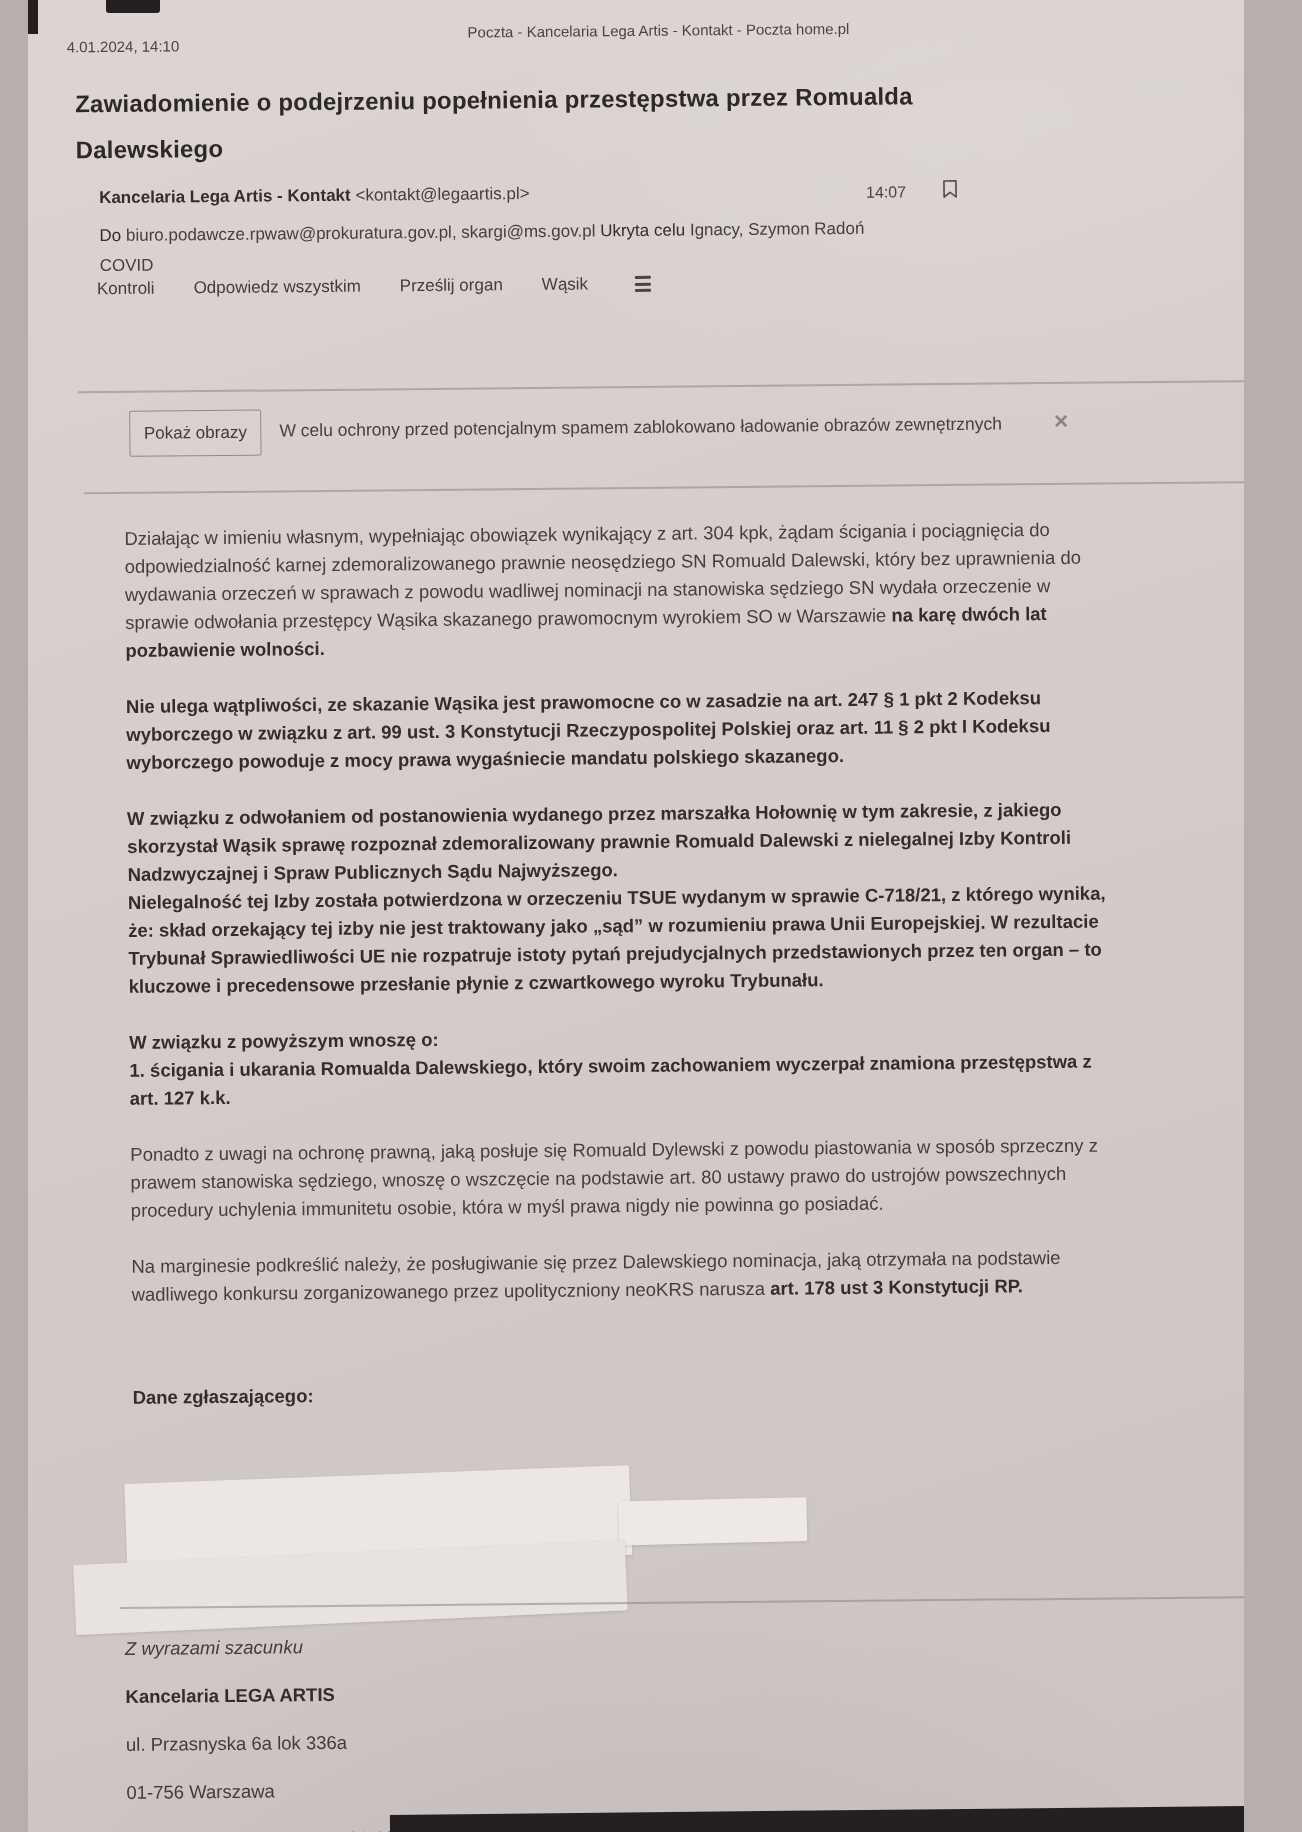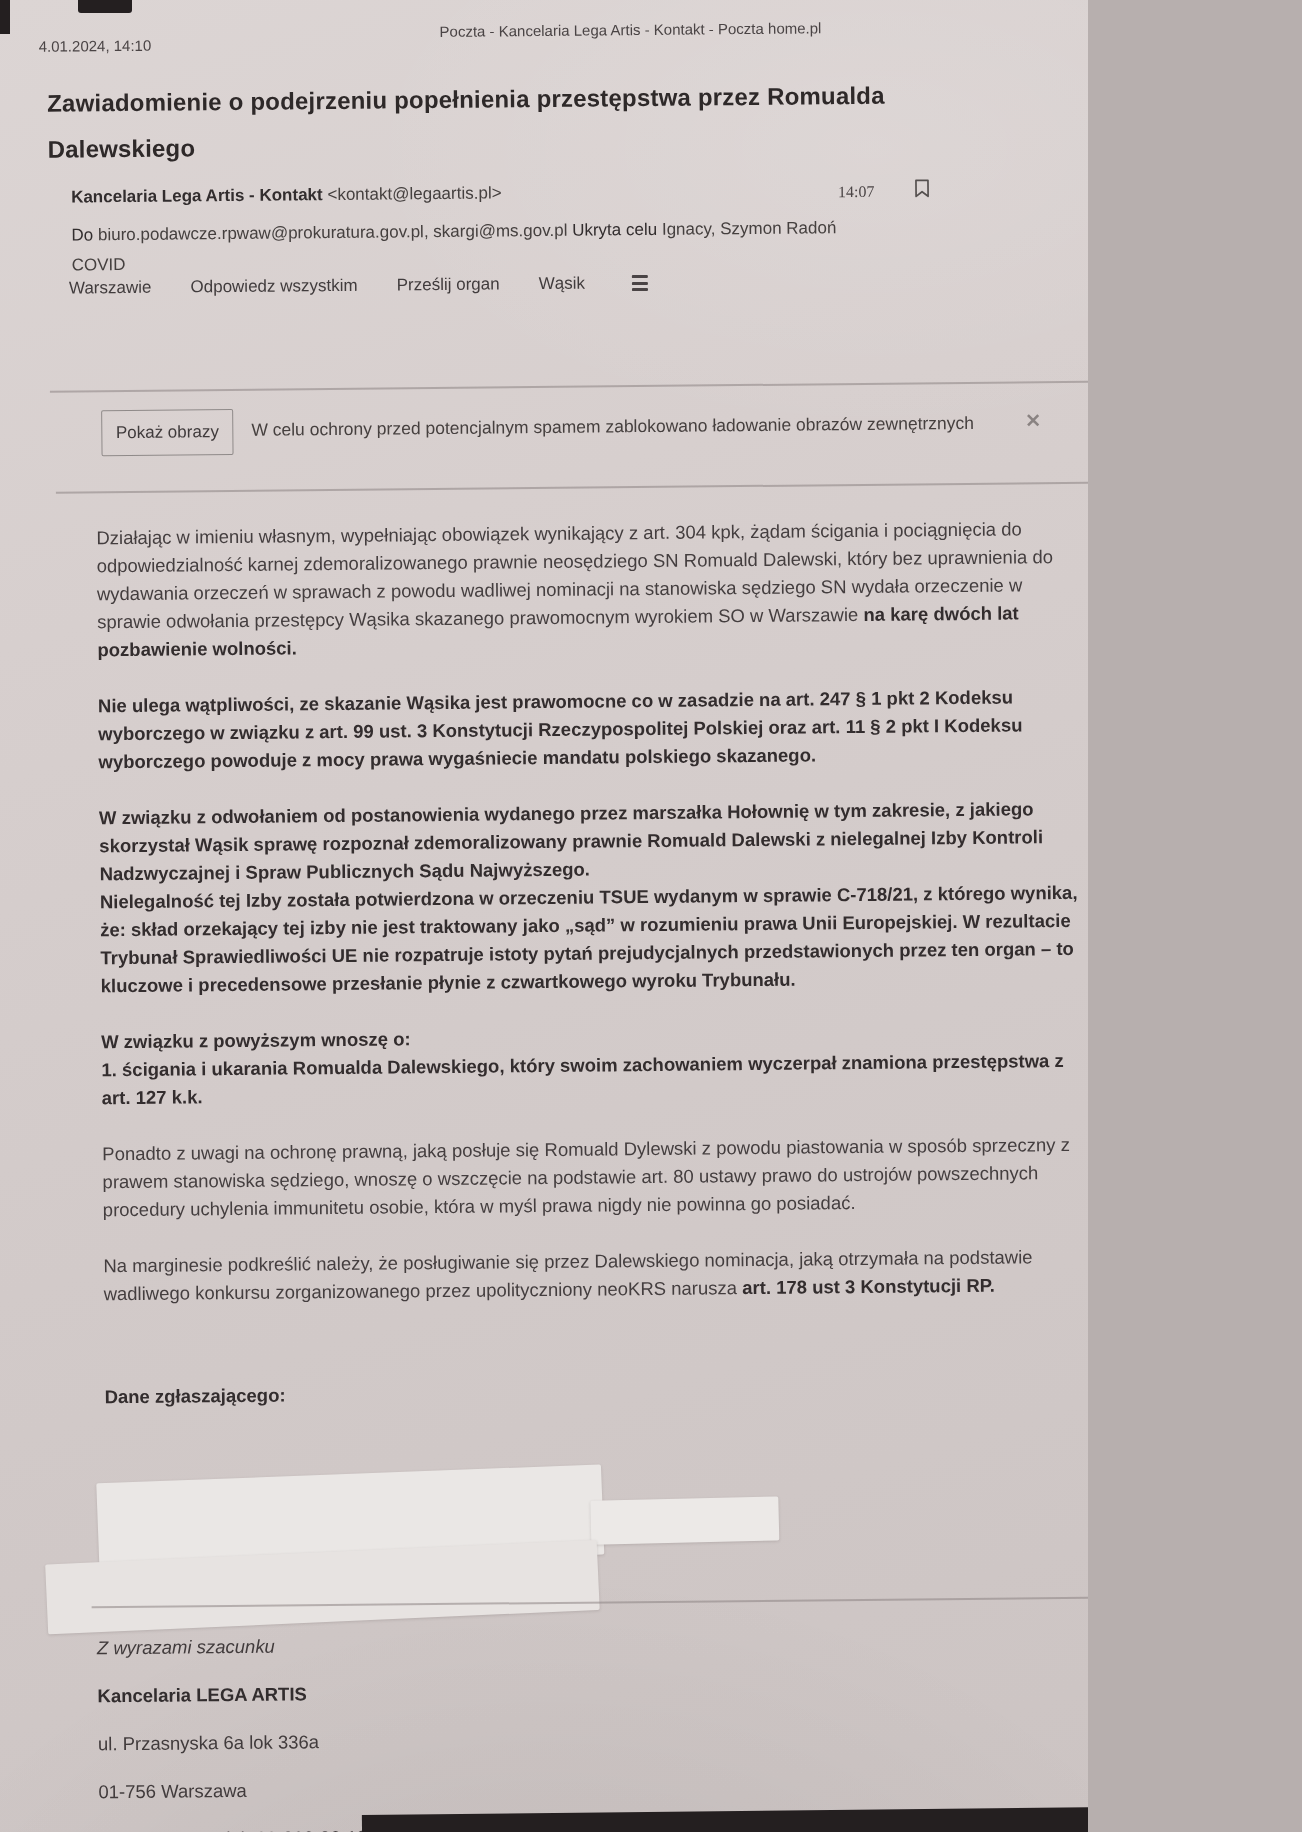--- a/index.html
+++ b/index.html
@@ -1,37 +1,38 @@
 <!DOCTYPE html>
 <html lang="pl"><head>
 <meta charset="utf-8">
 <style>
   html,body{margin:0;padding:0;background:#b7afae;}
   .paper{
-    position:relative;width:1088px;height:1832px;overflow:hidden;
+    position:relative;width:1216px;height:1832px;overflow:hidden;
     background:
       radial-gradient(ellipse 900px 500px at 80% 8%, rgba(255,255,255,.10), rgba(255,255,255,0) 60%),
       radial-gradient(ellipse 1200px 900px at 50% 115%, rgba(0,0,0,.07), rgba(0,0,0,0) 60%),
       linear-gradient(163deg,#dcd5d4 0%,#d7cfce 30%,#d2cac9 60%,#ccc4c3 100%);
     font-family:"Liberation Sans",sans-serif;
     color:#413b3c;
+    margin-left:28px;
   }
   .content{position:absolute;inset:0;transform:rotate(-0.55deg);transform-origin:50% 50%;}
   .abs{position:absolute;}
   
   .print-date{left:47px;top:33px;font-size:15px;color:#4a4445;}
   .print-title{left:448px;top:22px;font-size:15px;color:#4a4445;}
   
   .subject{left:55px;top:60px;width:905px;font-size:24px;font-weight:bold;
            line-height:46px;color:#2e2929;letter-spacing:.2px;}
   
   .from-line{left:78px;top:183px;font-size:17px;}
   .from-name{font-weight:bold;color:#322d2e;}
   .from-email{color:#45403f;}
-  .recv-time{left:845px;top:186px;font-size:16px;color:#4a4445;font-family:Liberation Serif, serif;}
+  .recv-time{left:845px;top:186px;font-size:16px;color:#4a4445;}
   .bookmark{left:918px;top:181px;width:22px;height:22px;}
   .to-block{left:78px;top:216px;width:778px;font-size:17px;line-height:30px;color:#45403f;}
   .meta-label{font-weight:normal;color:#322d2e;}
   
   .actions{left:75px;top:274px;display:flex;align-items:center;gap:39px;font-size:17px;color:#413c3d;}
   .action{cursor:pointer;white-space:nowrap;}
   .menu-icon{display:inline-flex;flex-direction:column;gap:3.5px;margin-left:8px;}
   .menu-icon i{display:block;width:16px;height:3px;background:#4a4445;border-radius:1px;}
   
   .divider{height:2px;background:rgba(140,132,131,.55);}
@@ -87,21 +88,21 @@
     </svg>
 
     <div class="abs to-block">
       <span class="meta-label">Do</span>
       <span>biuro.podawcze.rpwaw@prokuratura.gov.pl,  skargi@ms.gov.pl</span>
       <span class="meta-label">Ukryta celu</span>
       <span>Ignacy, Szymon Radoń COVID</span>
     </div>
 
     <div class="abs actions">
-      <span class="action">Warszawie</span>
+      <span class="action">Kontroli</span>
       <span class="action">Odpowiedz wszystkim</span>
       <span class="action">Prześlij organ</span>
       <span class="action">Wąsik</span>
       <span class="menu-icon">
         <i></i>
           <i></i>
           <i></i>
       </span>
     </div>
 

